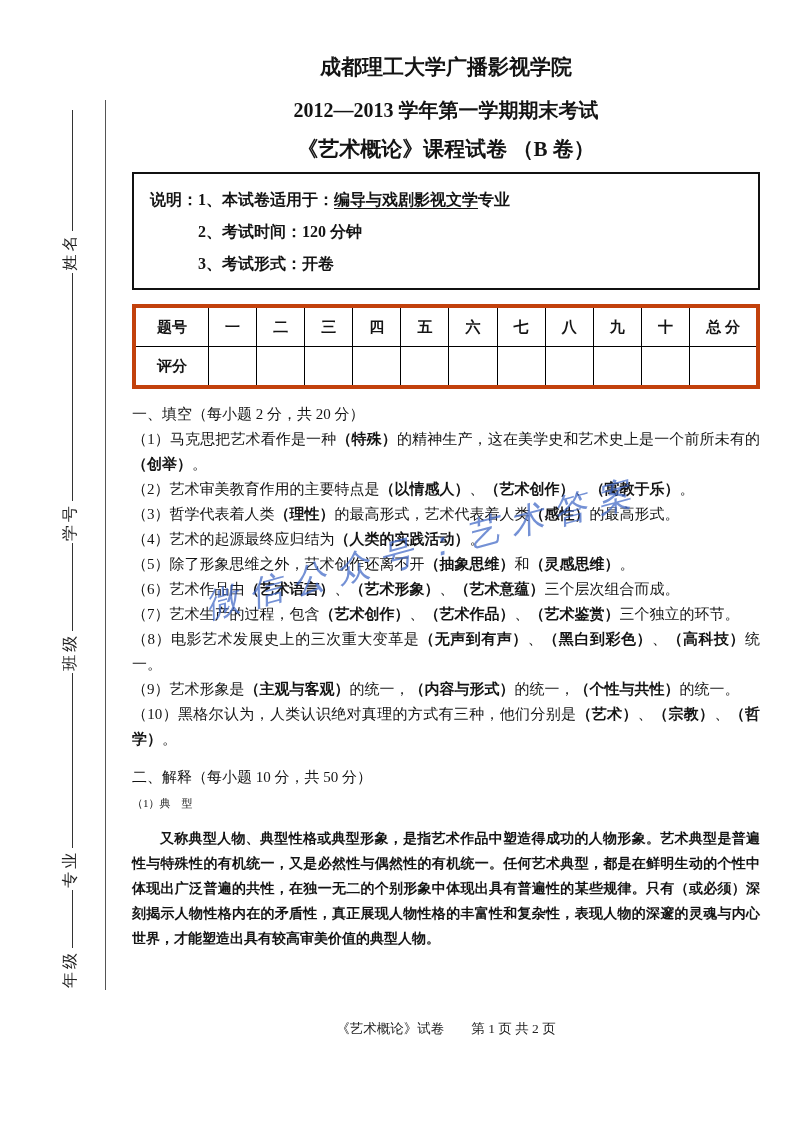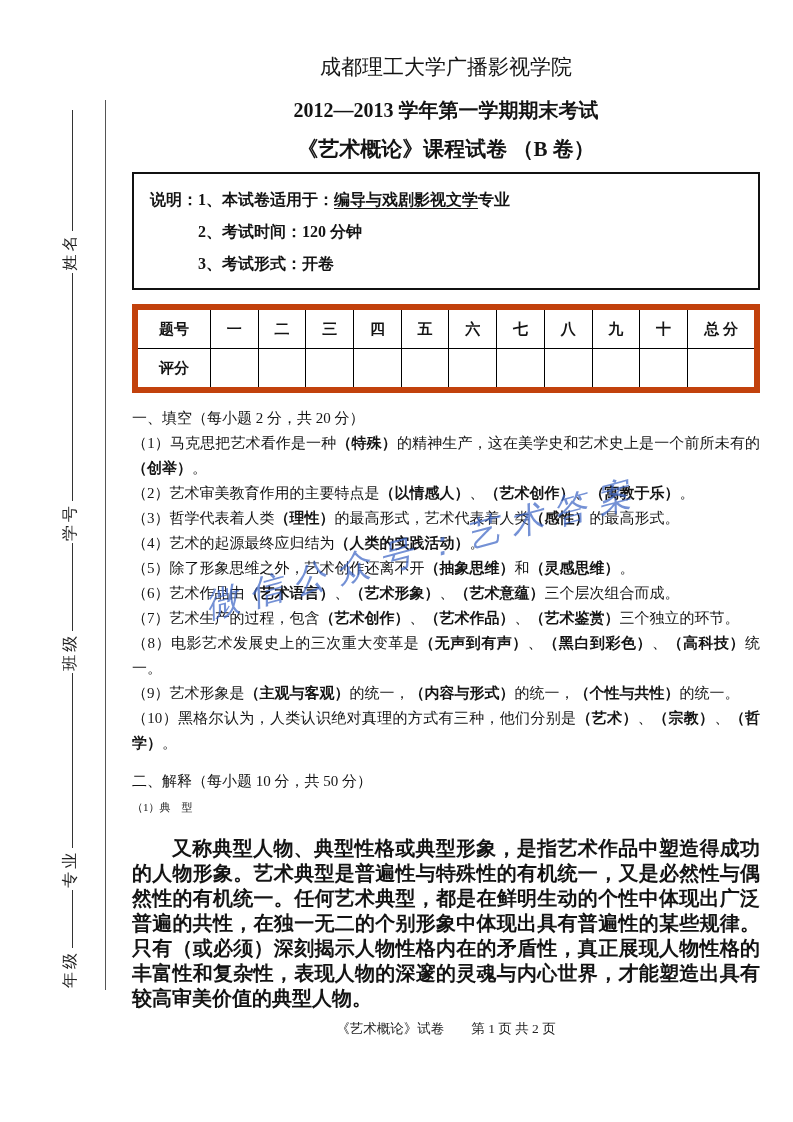--- a/index.html
+++ b/index.html
@@ -25,50 +25,50 @@
     transform:rotate(-90deg);transform-origin:0 0;
     display:flex;align-items:flex-start;
     font-size:16px;letter-spacing:3px;color:#222;
   }
   .m-label{line-height:30px;white-space:nowrap;padding:0 2px;}
   .m-blank{display:inline-block;height:17px;border-bottom:1.5px solid #333;}
   .w60{width:60px}.w180{width:180px}.w90{width:90px}.w235{width:235px}.w124{width:124px}
 
   
   .content{position:absolute;left:132px;top:52px;width:628px;}
-  .school-title{text-align:center;font-size:21px;font-weight:normal;line-height:30px;margin-bottom:14px;}
+  .school-title{text-align:center;font-size:21px;font-weight:bold;line-height:30px;margin-bottom:14px;}
   .term-title{text-align:center;font-size:20px;font-weight:bold;line-height:28px;margin-bottom:10px;}
   .paper-title{text-align:center;font-size:21px;font-weight:bold;line-height:30px;margin-bottom:8px;}
 
   .instruction-box{
     border:2px solid #111;
     padding:10px 16px 8px 16px;
     font-size:16px;line-height:32px;
   }
   .instr-line{white-space:normal;}
   .instr-line.cont{padding-left:48px;}
 
   .score-table{
     width:100%;border-collapse:collapse;margin-top:14px;
-    border:6px solid #c2410c;table-layout:fixed;
+    border:4px solid #c2410c;table-layout:fixed;
   }
   .score-table td{
     border:1px solid #000;height:38px;text-align:center;
     font-size:15px;padding:0;vertical-align:middle;
   }
   .score-table .th{font-weight:bold;}
   .score-table .col-label{width:72px;}
   .score-table .col-total{width:66px;}
 
   .sec-title{margin-top:12px;font-size:15px;line-height:26px;}
   .fill-item{font-size:15px;line-height:25px;text-align:justify;}
   .sub-item-title{font-size:11px;line-height:26px;}
   .definition{
-    font-size:20px;line-height:25px;font-weight:bold;
-    text-indent:2em;text-align:justify;margin-top:16px;
+    font-size:14px;line-height:25px;font-weight:bold;
+    text-indent:2em;text-align:justify;margin-top:10px;
   }
 
   .footer{
     position:absolute;left:132px;top:1020px;width:628px;
     text-align:center;font-size:13.5px;color:#222;
   }
 
   .watermark{
     position:absolute;left:200px;top:585px;
     transform:rotate(-15deg);transform-origin:0 0;

